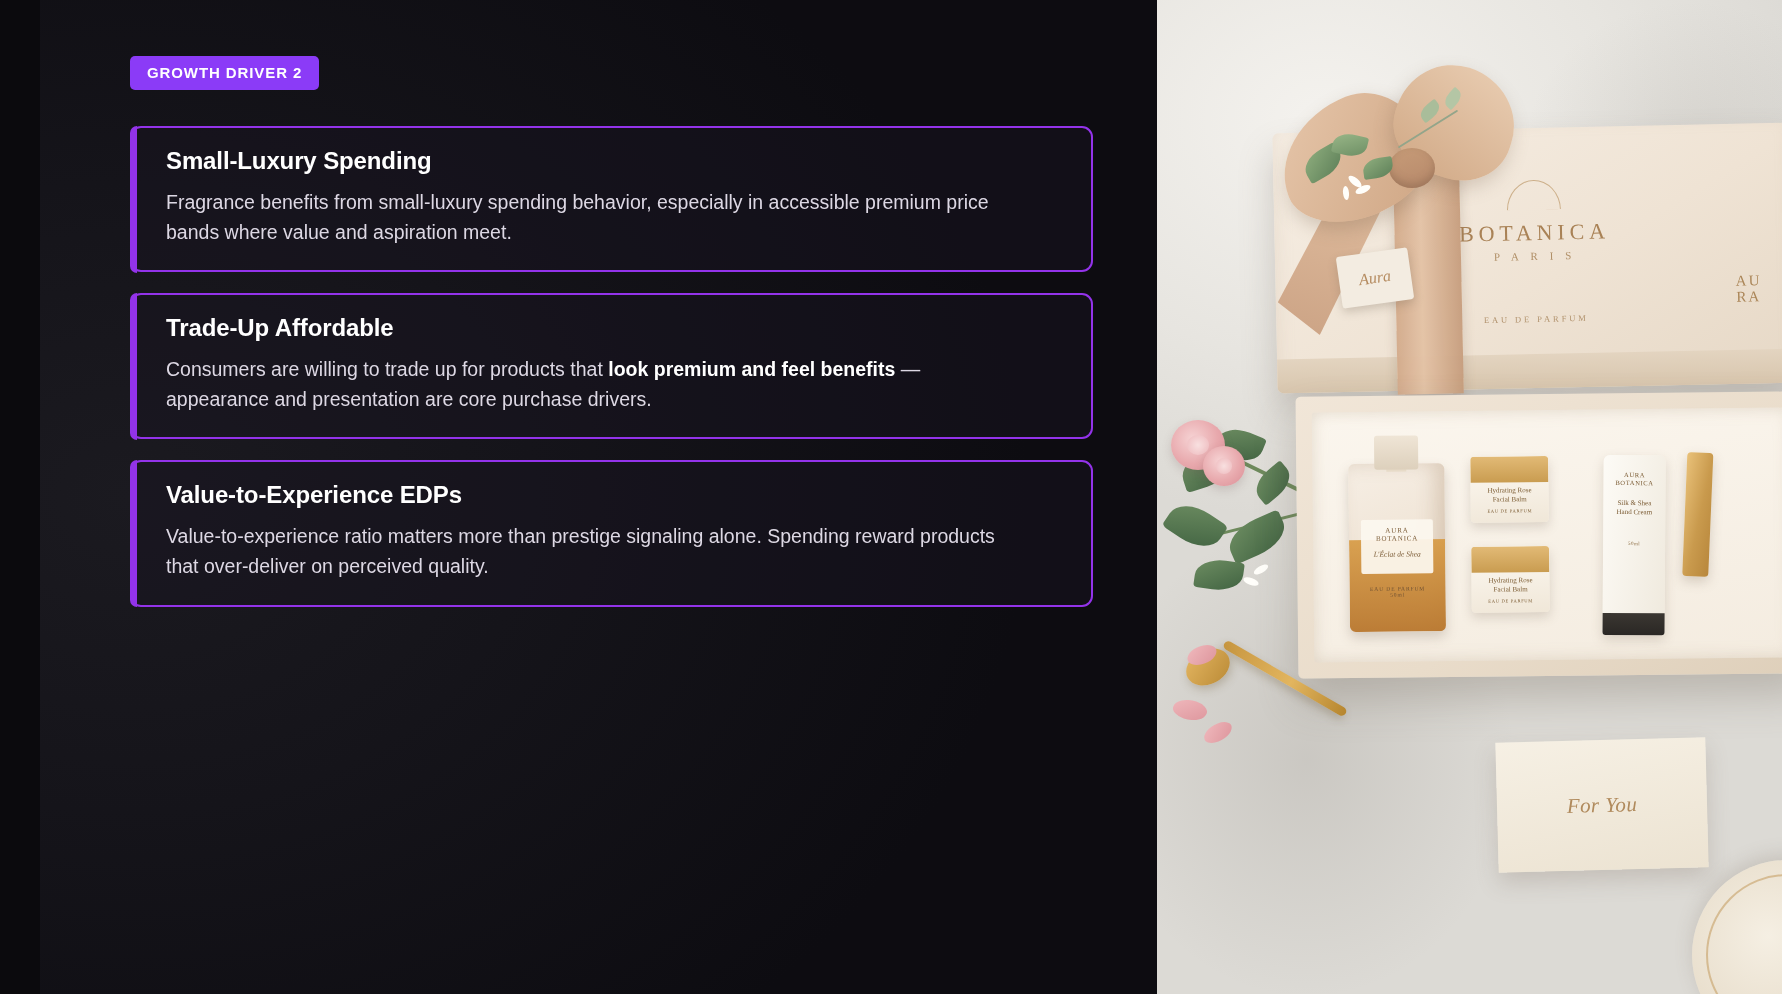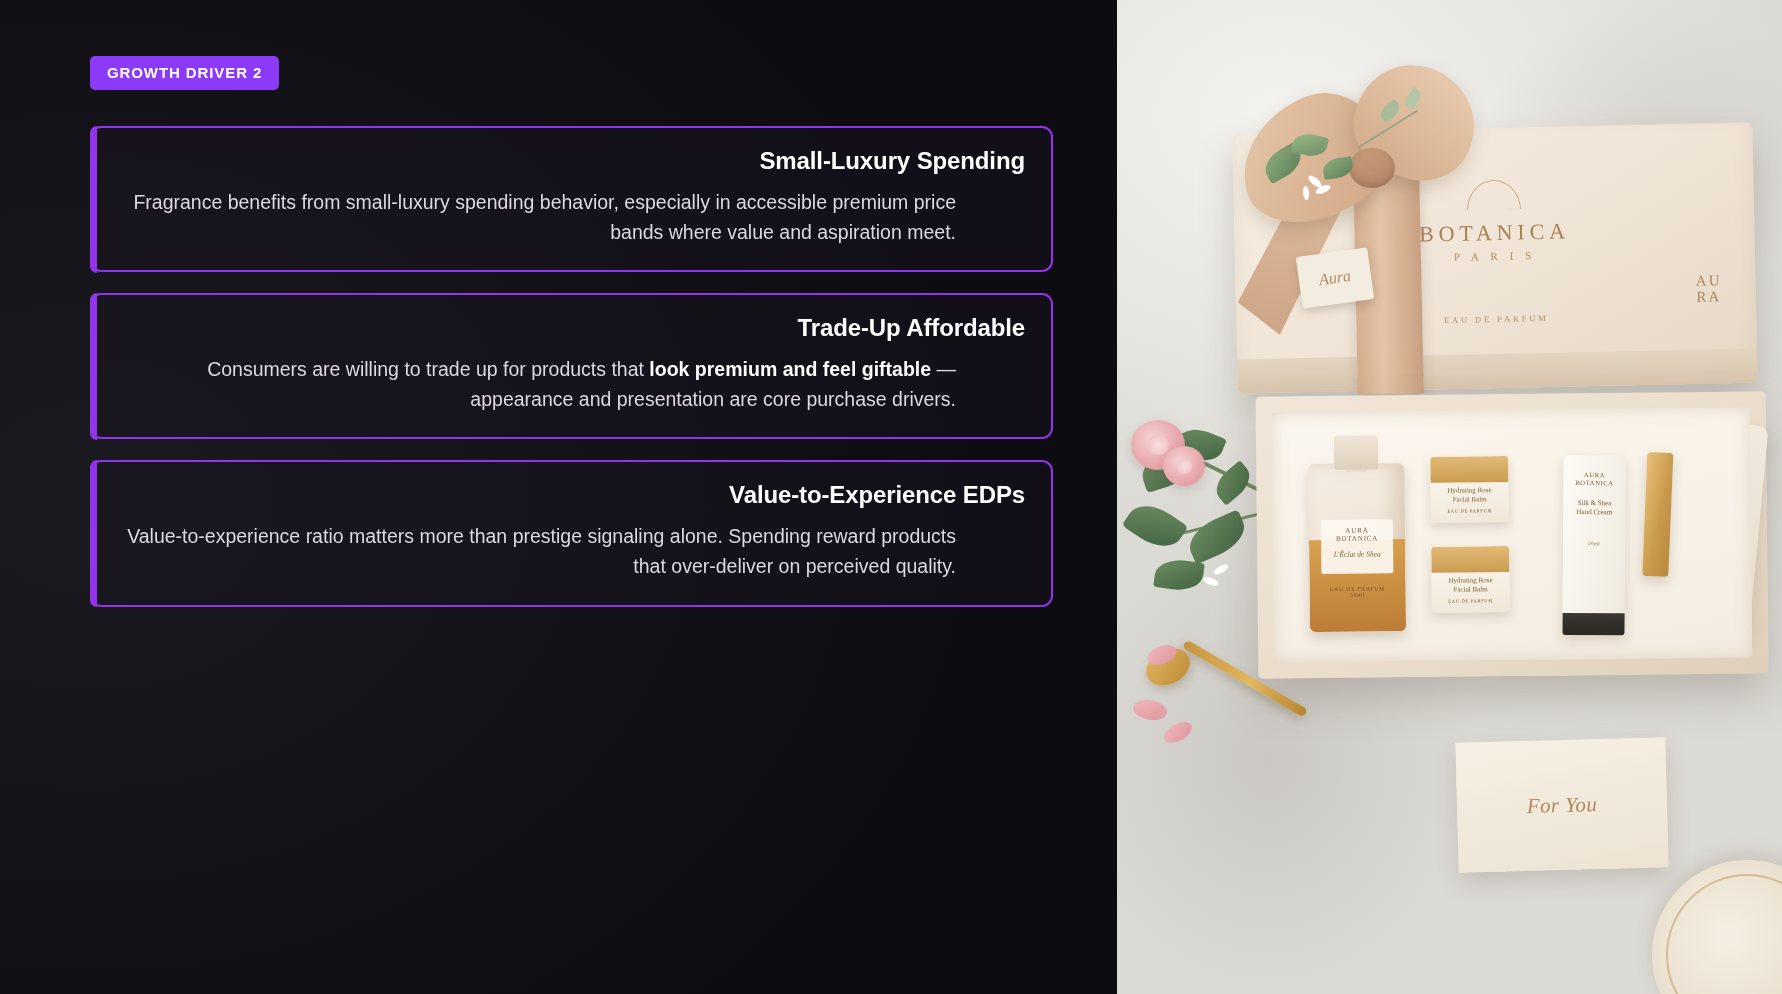--- a/index.html
+++ b/index.html
@@ -8,20 +8,21 @@
     height: 994px;
     overflow: hidden;
     font-family: "Liberation Sans", sans-serif;
     background: #0b0a0d;
   }
   .slide {
     position: relative;
     width: 1782px;
     height: 885px;
     display: flex;
+    padding-left: 40px;
   }
   
   .left {
     position: relative;
     width: 1117px;
     height: 994px;
     background:
       radial-gradient(ellipse 900px 700px at 8% 50%, #1b1a20 0%, #15141a 45%, #0d0c11 100%),
       #0c0b10;
     padding: 56px 64px 40px 90px;
@@ -52,21 +53,20 @@
     flex-direction: column;
     gap: 21px;
   }
   .card {
     position: relative;
     border: 2.5px solid #9333ea;
     border-radius: 11px;
     background: rgba(24, 20, 34, 0.45);
     padding: 19px 26px 23px 34px;
     box-shadow: 0 0 0 0 rgba(0,0,0,0);
-    text-align: right;
   }
   .card::before {
     content: "";
     position: absolute;
     left: -2.5px;
     top: -2.5px;
     bottom: -2.5px;
     width: 7px;
     background: #9333ea;
     border-radius: 11px 0 0 11px;
@@ -412,21 +412,21 @@
 
     <div class="cards">
 
       <div class="card">
         <div class="card-title">Small-Luxury Spending</div>
         <p class="card-body"><span>Fragrance benefits from small-luxury spending behavior, especially in accessible premium price bands where value and aspiration meet.</span></p>
       </div>
 
       <div class="card">
         <div class="card-title">Trade-Up Affordable</div>
-        <p class="card-body"><span>Consumers are willing to trade up for products that </span><b>look premium and feel giftable</b><span> — appearance and presentation are core purchase drivers.</span></p>
+        <p class="card-body"><span>Consumers are willing to trade up for products that </span><b>look premium and feel benefits</b><span> — appearance and presentation are core purchase drivers.</span></p>
       </div>
 
 
       <div class="card">
         <div class="card-title">Value-to-Experience EDPs</div>
         <p class="card-body"><span>Value-to-experience ratio matters more than prestige signaling alone. Spending reward products that over-deliver on perceived quality.</span></p>
       </div>
 
     </div>
   </section>

